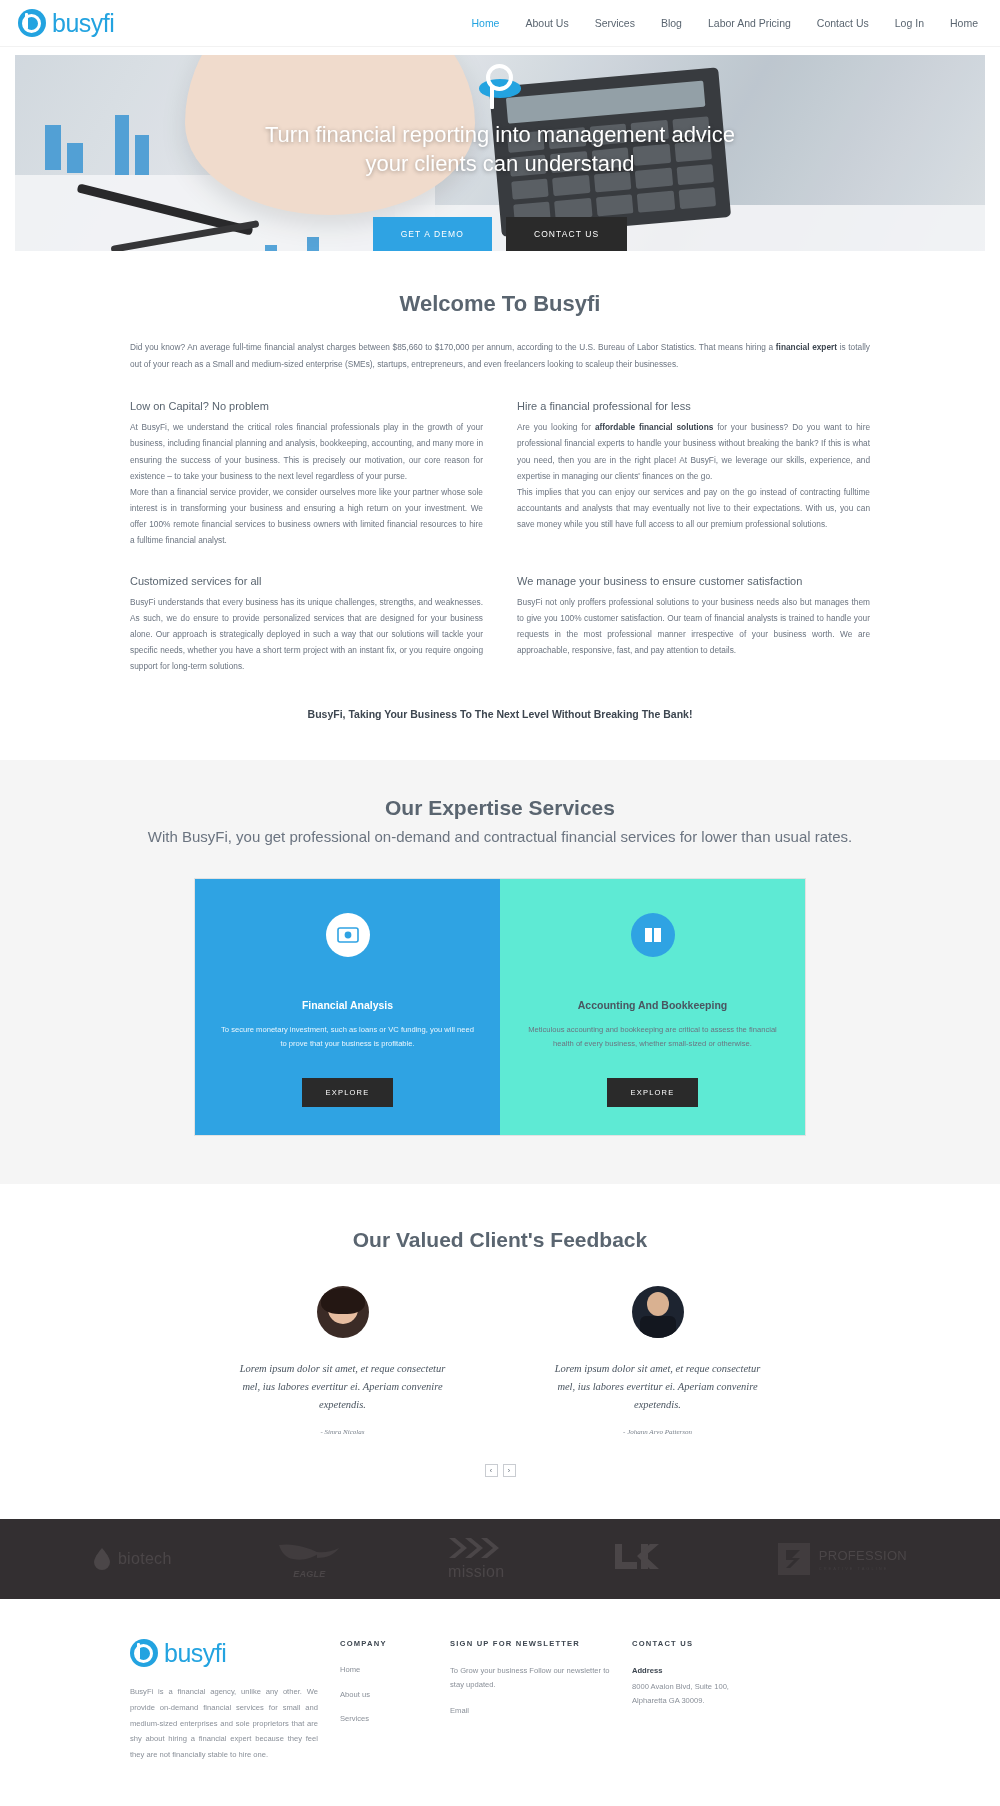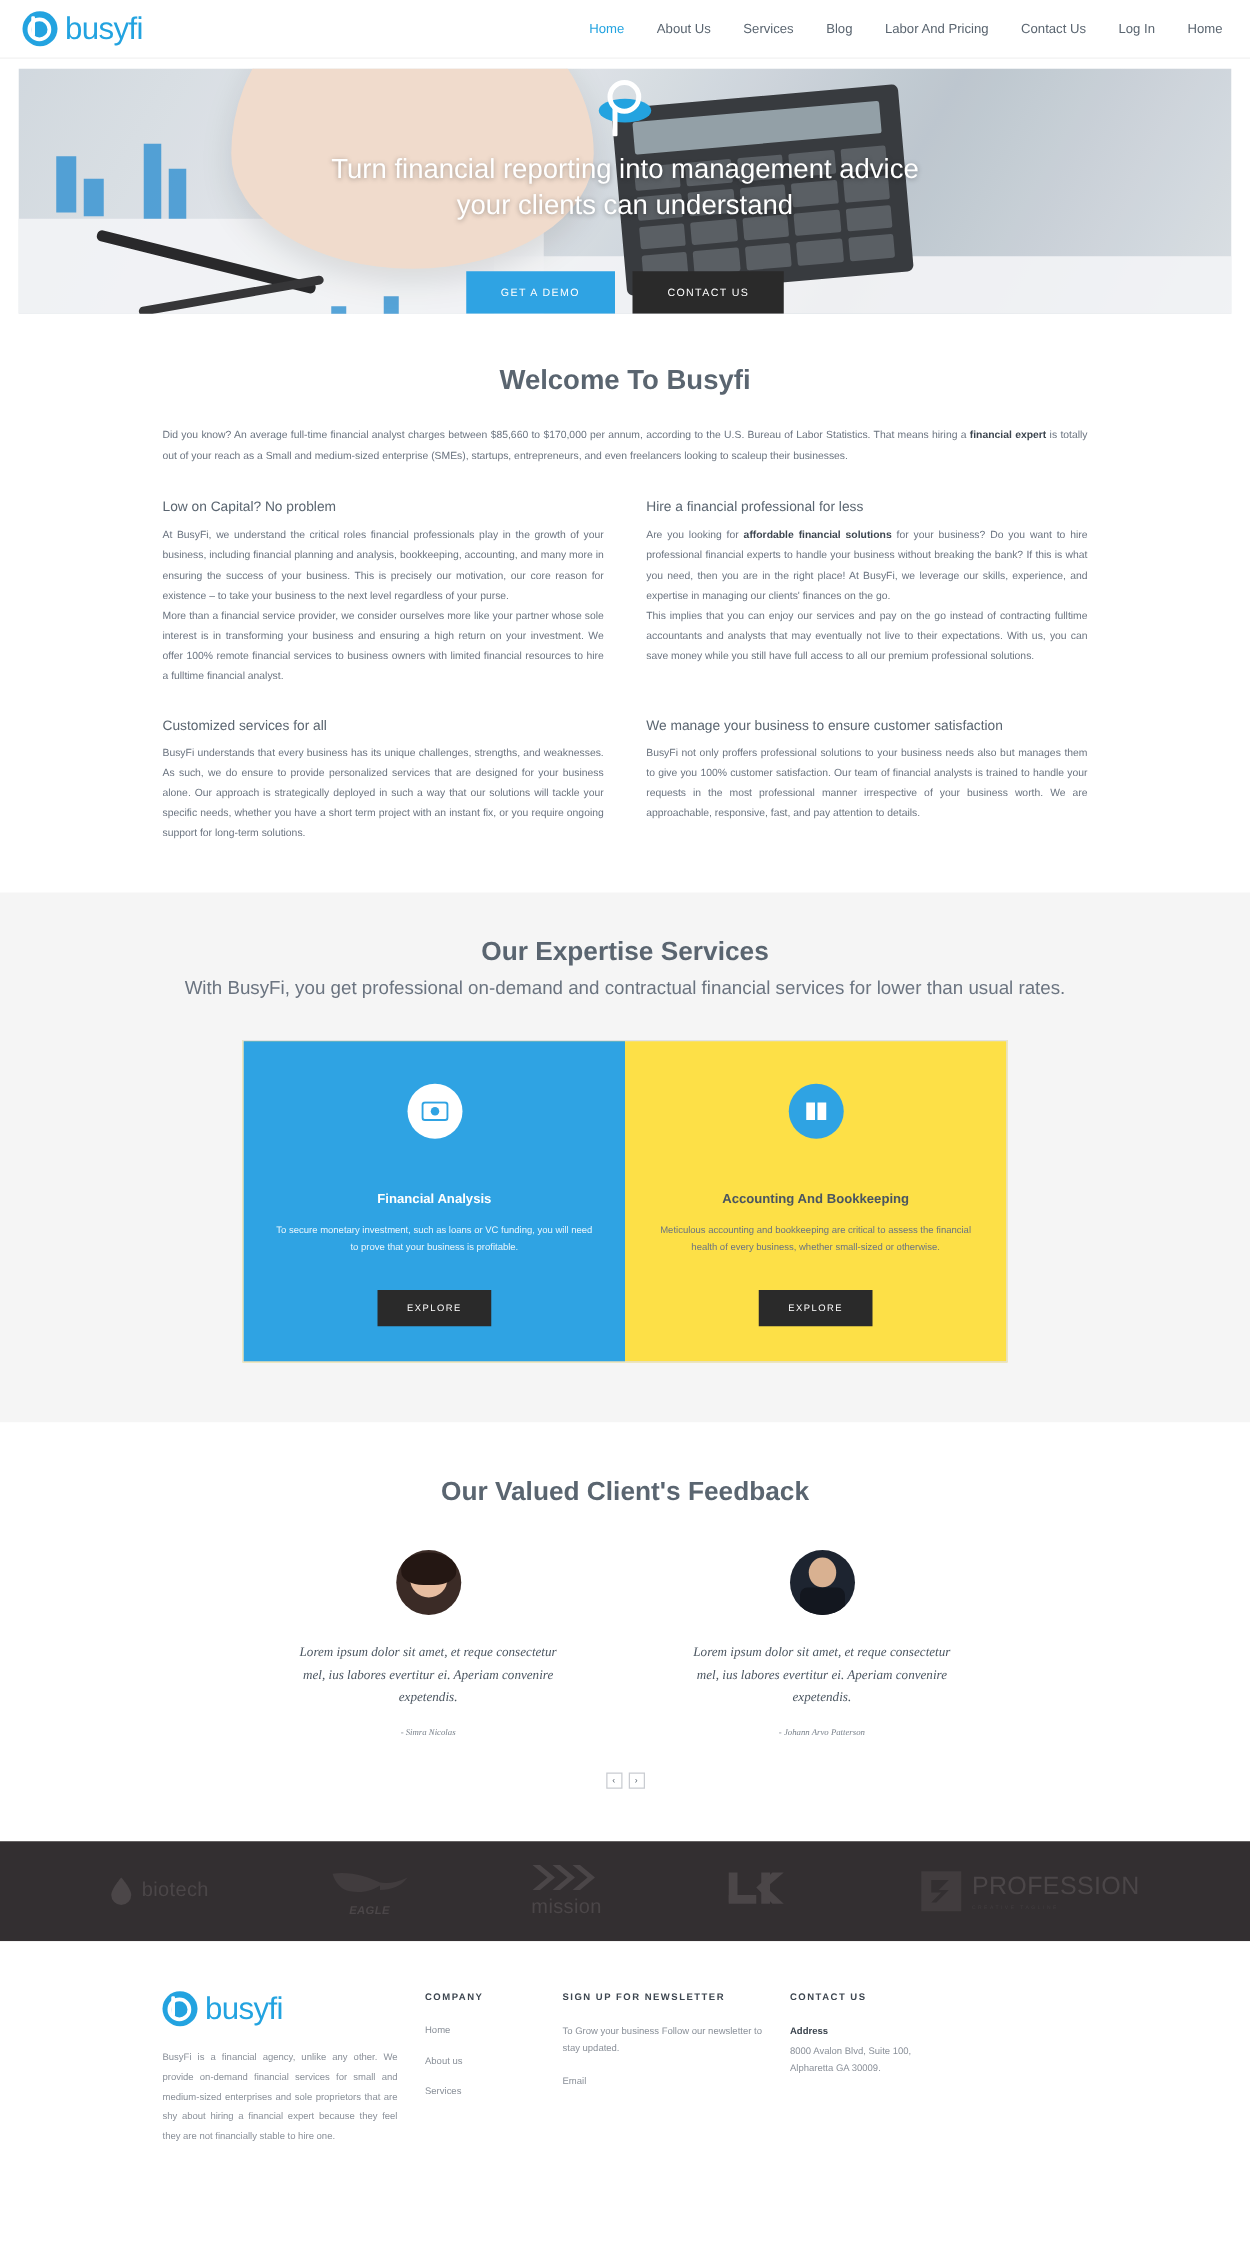--- a/index.html
+++ b/index.html
@@ -139,21 +139,21 @@
   
   .expertise { background: #f5f5f5; padding: 36px 0 48px; }
   .expertise h2 {
     font-size: 21px; color: #5a6570; text-align: center; font-weight: bold;
   }
   .expertise .sub {
     text-align: center; font-size: 15px; color: #6b7480; margin-top: 8px;
   }
   .cards {
     width: 612px; margin: 33px auto 0; display: flex;
-    border: 1px solid #e2e2e2; background: #fde047; align-items: flex-end;
+    border: 1px solid #e2e2e2; background: #5eead4; align-items: flex-end;
   }
   .card { flex: 1; padding: 34px 24px 28px; text-align: center; }
   .card.blue { background: #2fa3e3; }
   .card-icon {
     width: 44px; height: 44px; border-radius: 50%; background: #fff;
     margin: 0 auto 42px; display: flex; align-items: center; justify-content: center;
   }
   .card.blue .card-icon { background: #fff; }
   .card h4 { font-size: 10.5px; font-weight: bold; margin-bottom: 12px; }
   .card.blue h4 { color: #fff; }
@@ -366,20 +366,21 @@
       <div class="col">
         <h3>Customized services for all</h3>
         <p>BusyFi understands that every business has its unique challenges, strengths, and weaknesses. As such, we do ensure to provide personalized services that are designed for your business alone. Our approach is strategically deployed in such a way that our solutions will tackle your specific needs, whether you have a short term project with an instant fix, or you require ongoing support for long-term solutions.</p>
       </div>
       <div class="col">
         <h3>We manage your business to ensure customer satisfaction</h3>
         <p>BusyFi not only proffers professional solutions to your business needs also but manages them to give you 100% customer satisfaction. Our team of financial analysts is trained to handle your requests in the most professional manner irrespective of your business worth. We are approachable, responsive, fast, and pay attention to details.</p>
       </div>
     </div>
 
+    <p class="tagline">BusyFi, Taking Your Business To The Next Level Without Breaking The Bank!</p>
   </div>
 </section>
 
 <section class="expertise">
   <h2>Our Expertise Services</h2>
   <p class="sub">With BusyFi, you get professional on-demand and contractual financial services for lower than usual rates.</p>
 
   <div class="cards">
     <div class="card blue">
       <div class="card-icon">
@@ -457,21 +458,21 @@
       <path d="M48 2l-14 12 14 13h-9L26 14 39 2z" fill="#4b4648"></path>
     </svg>
     <span></span>
   </div>
   <div class="brand">
     <svg width="36" height="36" viewBox="0 0 36 36" aria-hidden="true">
       <path d="M2 2h32v32H2z" fill="#413c3e"></path>
       <path d="M10 9h14l-8 8h8l-10 10h-4l8-8h-8z" fill="#332f31"></path>
     </svg>
     <span style="display:block;">
-      <span style="font-size:20px;color:#4b4648;">PROFESSION</span>
+      <span style="font-size:13px;color:#4b4648;">PROFESSION</span>
       <span class="tag">CREATIVE TAGLINE</span>
     </span>
   </div>
 </section>
 
 <footer class="footer">
   <div class="footer-inner">
 
     <div class="fcol-brand">
       <div class="logo">

